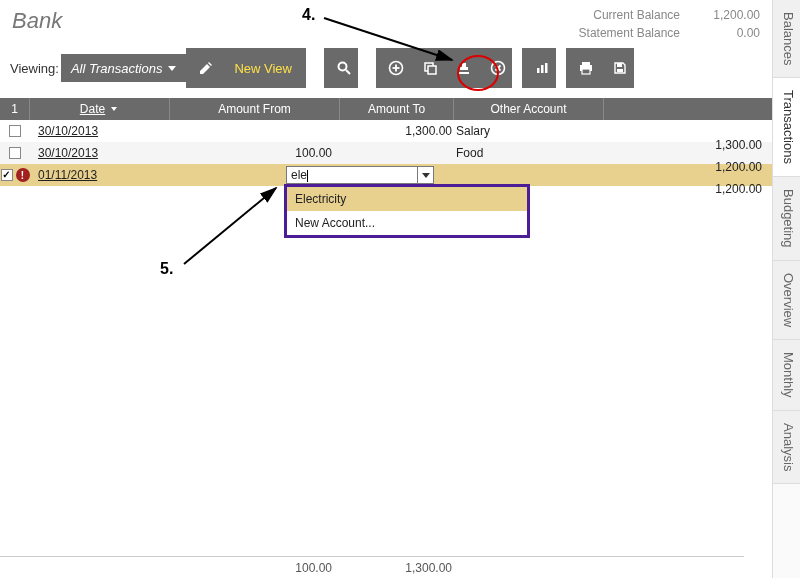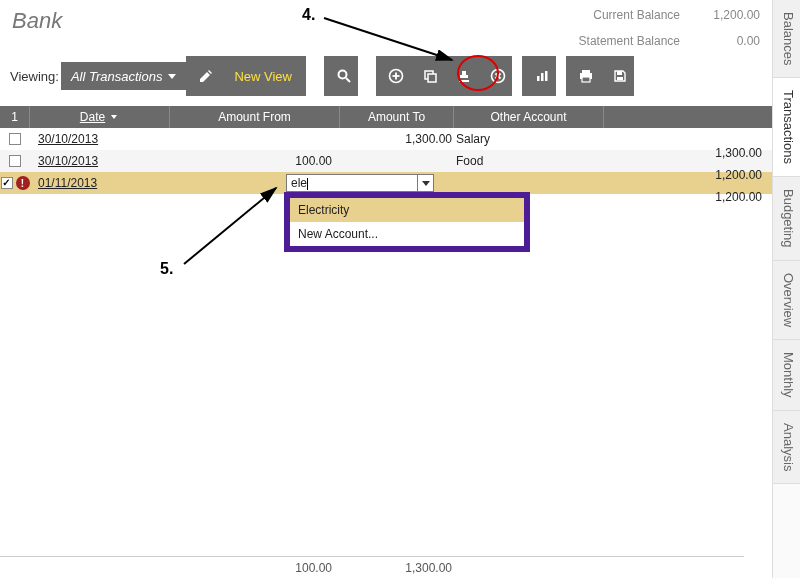--- a/index.html
+++ b/index.html
@@ -32,21 +32,21 @@
   }
   .vtab.active { background: #fff; color: #333; font-weight: 400; }
   .header {
     padding: 8px 12px 4px 12px;
     display: flex; justify-content: space-between;
   }
   .bank-title {
     font-style: italic; font-size: 22px; color: #777;
   }
   .balances-box {
-    display: flex; flex-direction: column; gap: 12px;
+    display: flex; flex-direction: column; gap: 4px;
     font-size: 12px; color: #888;
   }
   .bal-row { display: flex; gap: 20px; justify-content: flex-end; }
   .bal-val { width: 60px; text-align: right; }
   .toolbar {
     display: flex; align-items: center; 
     padding: 4px 10px 10px 10px;
   }
   .viewing-lbl { font-size: 13px; color: #333; margin-right: 2px; }
   .dd-btn {
@@ -111,21 +111,21 @@
   .other-input .caret-box {
     width: 16px; height: 100%; border-left: 1px solid #7a7a7a;
     display: flex; align-items: center; justify-content: center;
   }
   .other-input .caret-box .tri {
     width: 0; height: 0; border-left: 4px solid transparent; border-right: 4px solid transparent;
     border-top: 5px solid #333;
   }
   .dropdown-pop {
     position: absolute; top: 20px; left: 0;
-    width: 246px; border: 6px solid #4c1d95; background: #fff; z-index: 5;
+    width: 246px; border: 3px solid #4c1d95; background: #fff; z-index: 5;
   }
   .dropdown-pop .opt { padding: 5px 8px; font-size: 12px; }
   .dropdown-pop .opt.hl { background: #e8d18f; }
   .footer-totals {
     position: absolute; bottom: 0; left: 0; right: 28px;
     height: 22px; display: flex; font-size: 12px; color: #555;
     border-top: 1px solid #ccc;
   }
   .footer-totals .cell { display: flex; align-items: center; }
   .circle-callout {

